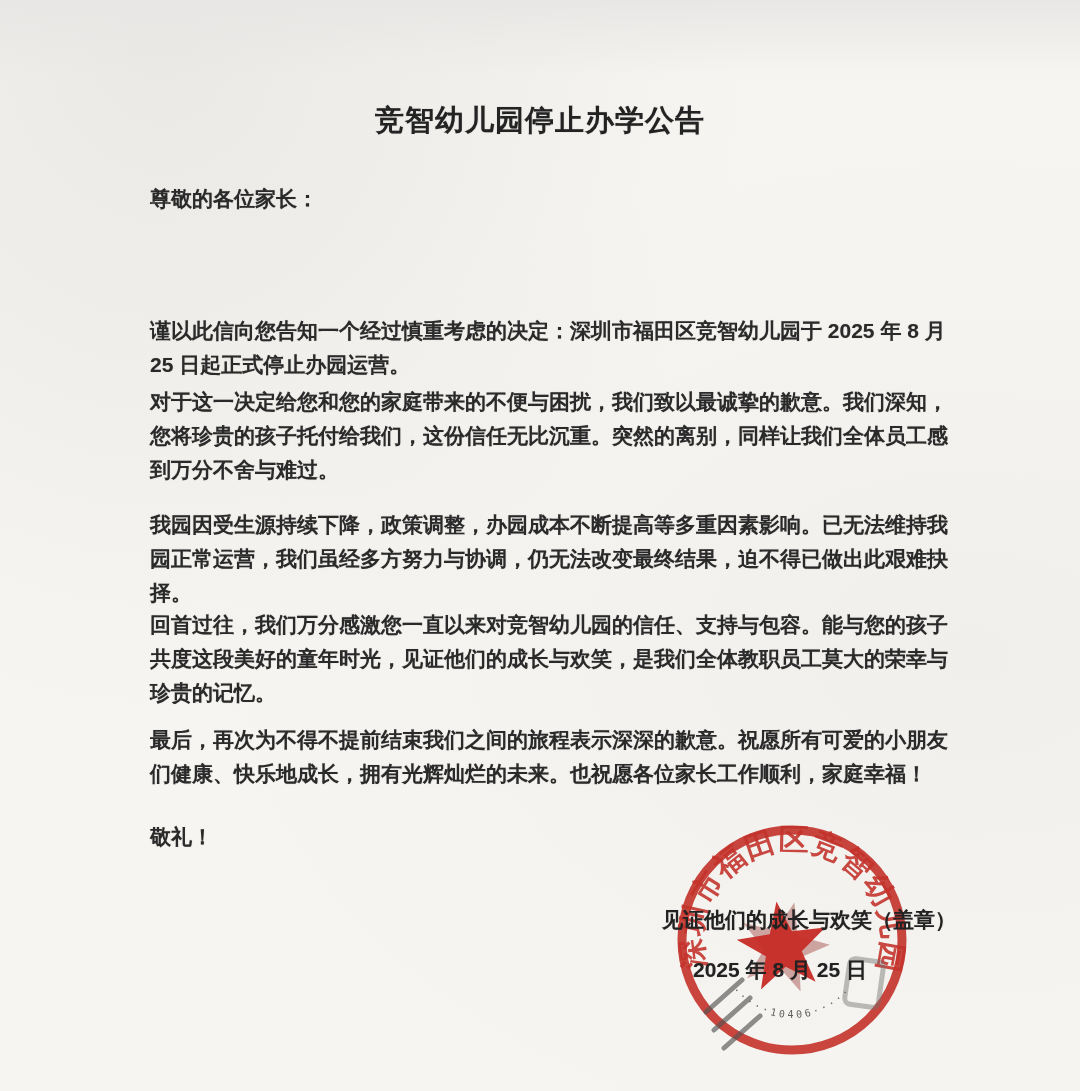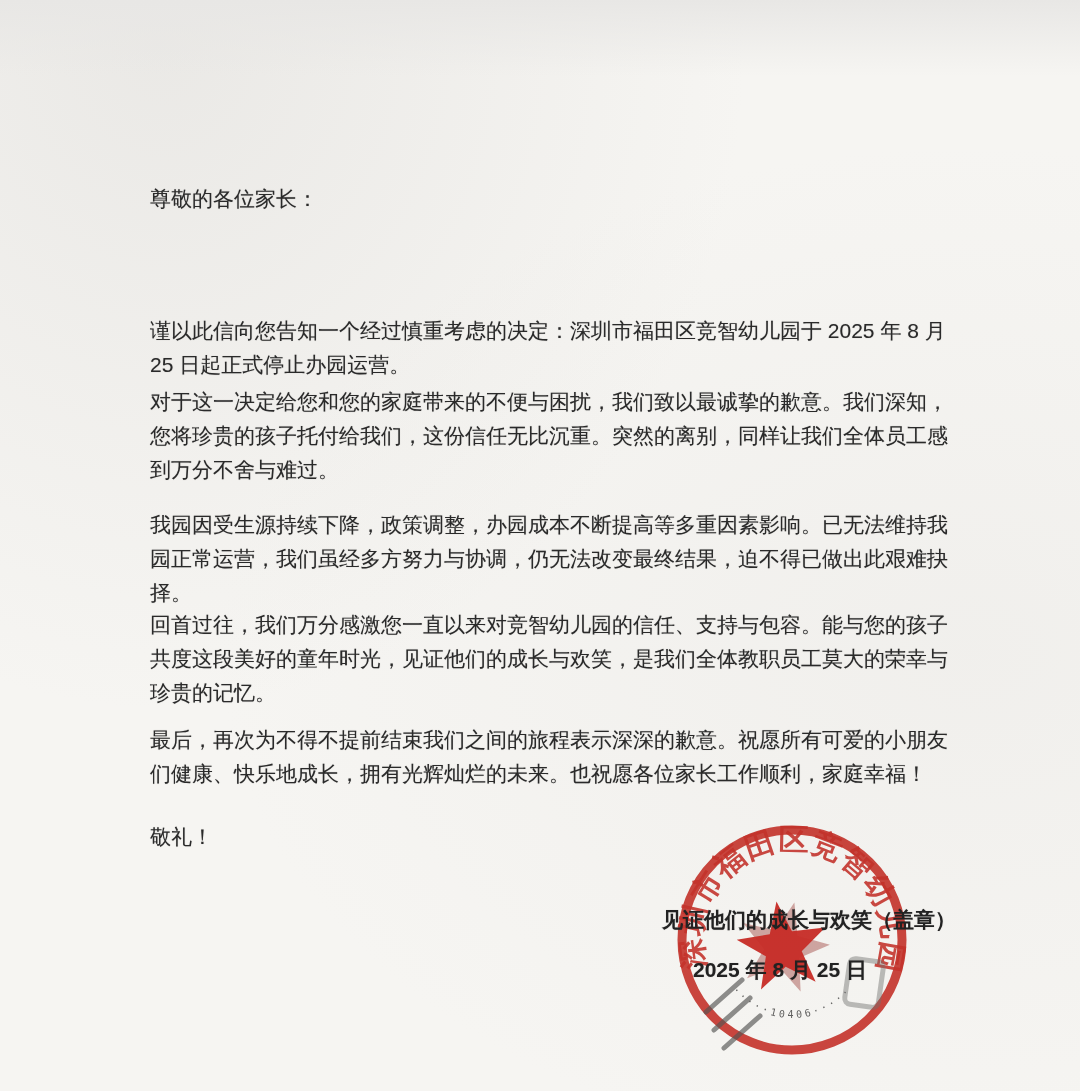--- a/index.html
+++ b/index.html
@@ -19,21 +19,21 @@
   .doc-title{
     position:absolute;left:0;top:98px;width:100%;
     text-align:center;
     font-size:29px;font-weight:bold;line-height:44px;
     letter-spacing:1px;
     color:#232323;
     text-shadow:0 0 1px rgba(40,40,40,.35);
   }
   .bodytext{
     position:absolute;left:150px;width:812px;
-    font-size:21px;line-height:34px;font-weight:400;
+    font-size:21px;line-height:34px;font-weight:700;
     color:#2a2a2a;
     text-shadow:0 0 1px rgba(40,40,40,.30);
     margin:0;
   }
   .salutation{top:182px;}
   .greeting{top:240px;}
   .p1{top:314px;}
   .p2{top:385px;}
   .p3{top:508px;}
   .p4{top:608px;}
@@ -69,20 +69,21 @@
   .stamp .serial-text{
     font-family:"DejaVu Sans Mono",monospace;
     font-size:10px;fill:#3a3a3a;letter-spacing:3px;
   }
 </style>
 </head>
 <body>
 
 <div class="page">
 
+  <div class="doc-title">竞智幼儿园停止办学公告</div>
 
   <p class="bodytext salutation">尊敬的各位家长：</p>
 
   <p class="bodytext p1">谨以此信向您告知一个经过慎重考虑的决定：深圳市福田区竞智幼儿园于 2025 年 8 月 25 日起正式停止办园运营。</p>
   <p class="bodytext p2">对于这一决定给您和您的家庭带来的不便与困扰，我们致以最诚挚的歉意。我们深知，您将珍贵的孩子托付给我们，这份信任无比沉重。突然的离别，同样让我们全体员工感到万分不舍与难过。</p>
   <p class="bodytext p3">我园因受生源持续下降，政策调整，办园成本不断提高等多重因素影响。已无法维持我园正常运营，我们虽经多方努力与协调，仍无法改变最终结果，迫不得已做出此艰难抉择。</p>
   <p class="bodytext p5">最后，再次为不得不提前结束我们之间的旅程表示深深的歉意。祝愿所有可爱的小朋友们健康、快乐地成长，拥有光辉灿烂的未来。也祝愿各位家长工作顺利，家庭幸福！</p>
   <p class="bodytext p4">回首过往，我们万分感激您一直以来对竞智幼儿园的信任、支持与包容。能与您的孩子共度这段美好的童年时光，见证他们的成长与欢笑，是我们全体教职员工莫大的荣幸与珍贵的记忆。</p>
 
   <p class="bodytext close2">敬礼！</p>

